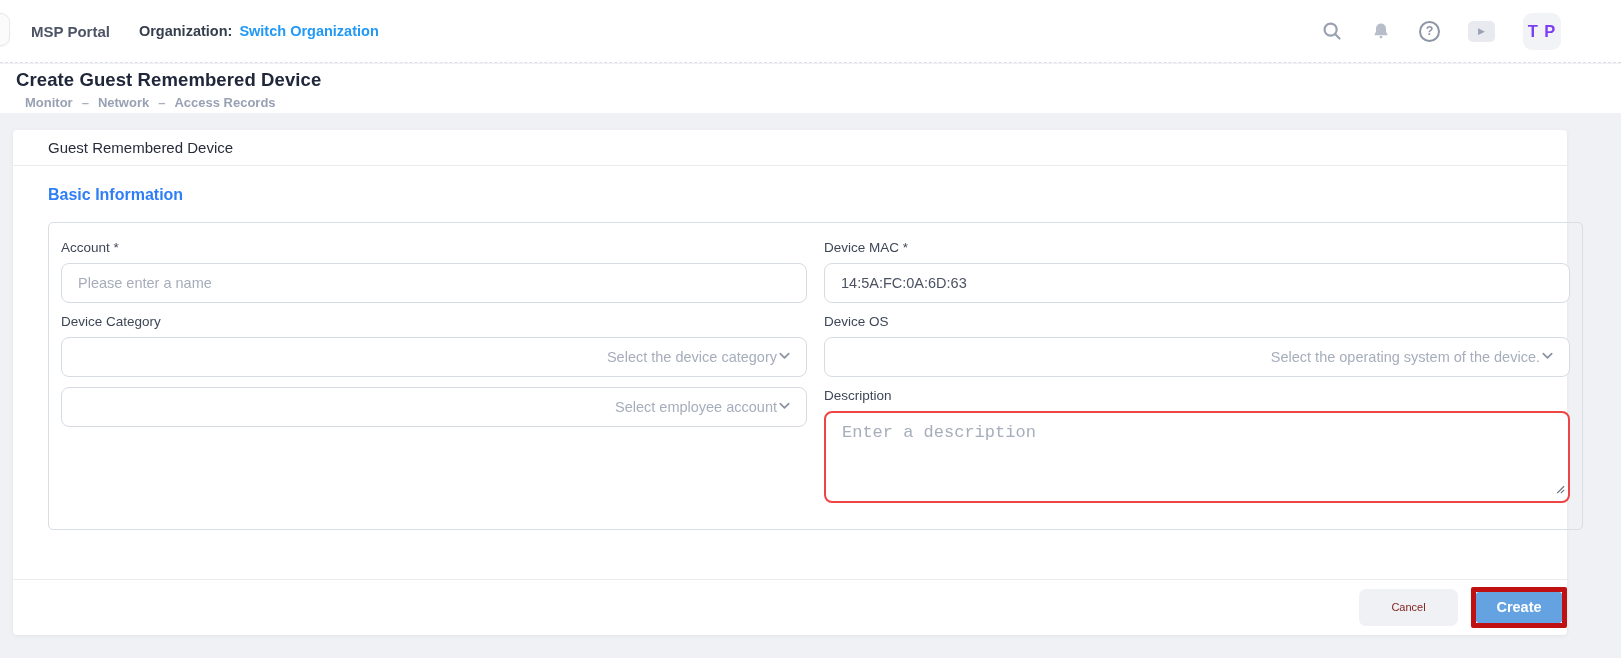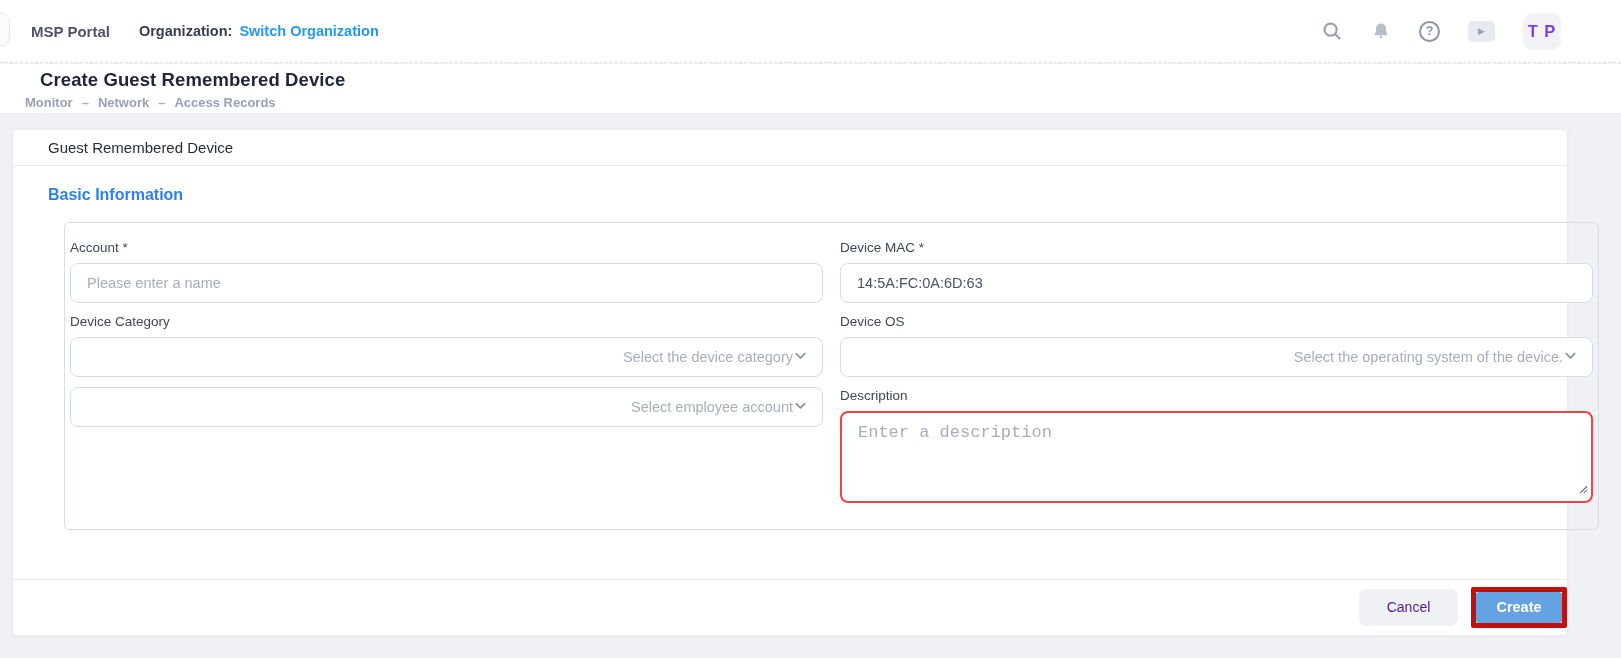--- a/index.html
+++ b/index.html
@@ -40,42 +40,42 @@
     color:#9aa2b2; font-size:9px;
   }
   .avatar {
     width:38px; height:37px; background:#f2f3f6; border-radius:9px;
     display:flex; align-items:center; justify-content:center;
     font-size:16.5px; font-weight:700; color:#7c3ef2; letter-spacing:1px; cursor:pointer;
   }
 
   
   .pagehead { position:absolute; top:64px; left:0; width:100%; height:49px; background:#ffffff; z-index:2; }
-  .page-title { position:absolute; left:16px; top:5px; font-size:18.5px; font-weight:700; color:#20273a; letter-spacing:.1px;margin-left:24px; }
+  .page-title { position:absolute; left:16px; top:5px; font-size:18.5px; font-weight:700; color:#20273a; letter-spacing:.1px; }
   .breadcrumb { position:absolute; left:25px; top:31px; font-size:13px; font-weight:700; color:#98a1b3; display:flex; gap:9px; }
   .breadcrumb .crumb { cursor:pointer; }
   .breadcrumb .sep { color:#a8b0c0; }
 
   
   .card {
     position:absolute; top:130px; left:13px; width:1554px; height:505px;
     background:#ffffff; border-radius:4px;
     box-shadow:0 1px 4px rgba(30,40,60,.06);
   }
   .card-header {
     height:36px; display:flex; align-items:center; padding-left:35px;
     font-size:15px; color:#262d3a; border-bottom:1px solid #e9ebef;
   }
   .section-title { position:absolute; left:35px; top:56px; font-size:16px; font-weight:700; color:#2e7ff5; }
 
   
   .fieldset {
-    position:absolute; left:51px; top:92px; width:1535px; height:308px;
+    position:absolute; left:35px; top:92px; width:1535px; height:308px;
     border:1px solid #d9dde4; border-radius:5px;
-    padding:16px 5px 7px;
+    padding:16px 12px 7px;
     display:grid; grid-template-columns:1fr 1fr;
     column-gap:17px; row-gap:10px; align-content:start; align-items:start;
   }
   .label { display:block; font-size:13.5px; color:#3e4757; height:17px; line-height:17px; margin-bottom:7px; }
   .input {
     width:100%; height:40px; border:1px solid #d7dbe2; border-radius:8px;
     padding:0 16px; font-size:14.5px; color:#4b5362; background:#fff; outline:none;
     font-family:"Liberation Sans", sans-serif;
   }
   .input::placeholder, textarea::placeholder { color:#a6adbb; opacity:1; }
@@ -95,21 +95,21 @@
   .error { font-size:13px; color:#ef506e; margin-top:5px; }
 
   
   .footer-divider { position:absolute; left:0; top:449px; width:100%; border-top:1px solid #e9ebef; }
   .footer {
     position:absolute; right:0; bottom:0; height:56px;
     display:flex; align-items:center; gap:13px;
   }
   .cancel-btn {
     min-width:99px; height:37px; background:#f0f1f4; border:none; border-radius:7px;
-    font-size:14px; color:#4c1d95; font-weight:500; cursor:pointer;
+    font-size:11px; color:#7f1d1d; font-weight:500; cursor:pointer;
     font-family:"Liberation Sans", sans-serif;
   }
   .create-annotation { border:5px solid #bf1111; border-radius:2px; padding:0; background:#fff; }
   .create-btn {
     width:86px; height:31px; background:#65a2e2; border:none; border-radius:3px;
     font-size:14.5px; color:#ffffff; font-weight:700; cursor:pointer;
     font-family:"Liberation Sans", sans-serif;
   }
 </style>
 </head>

